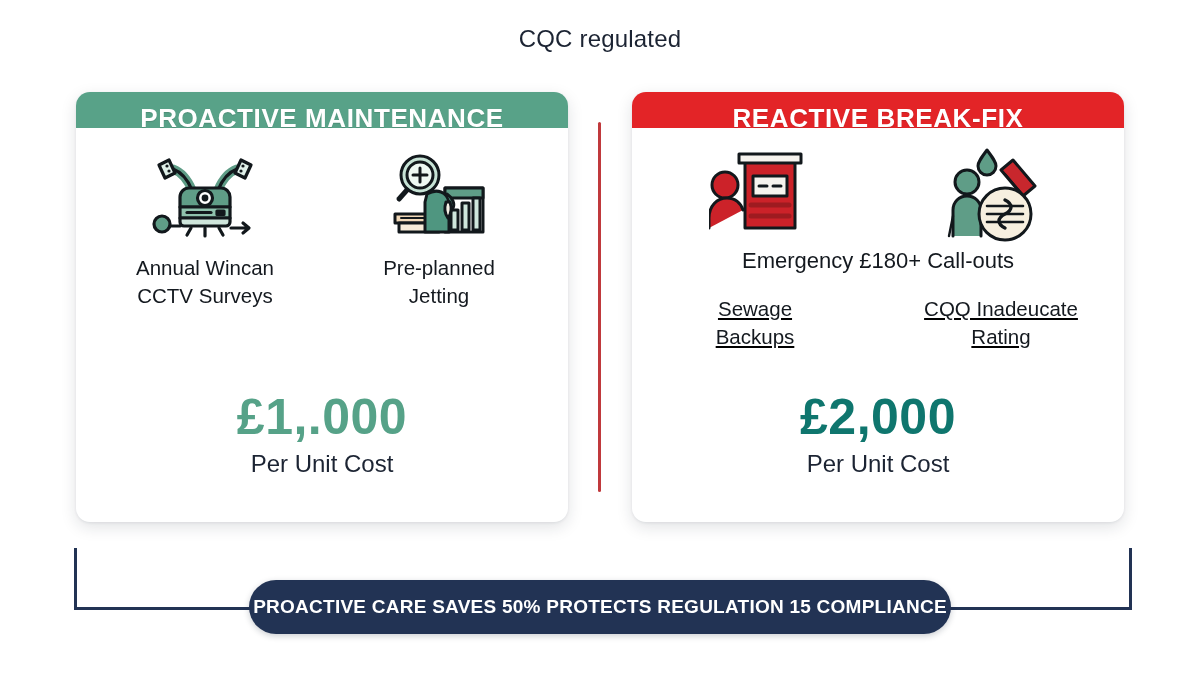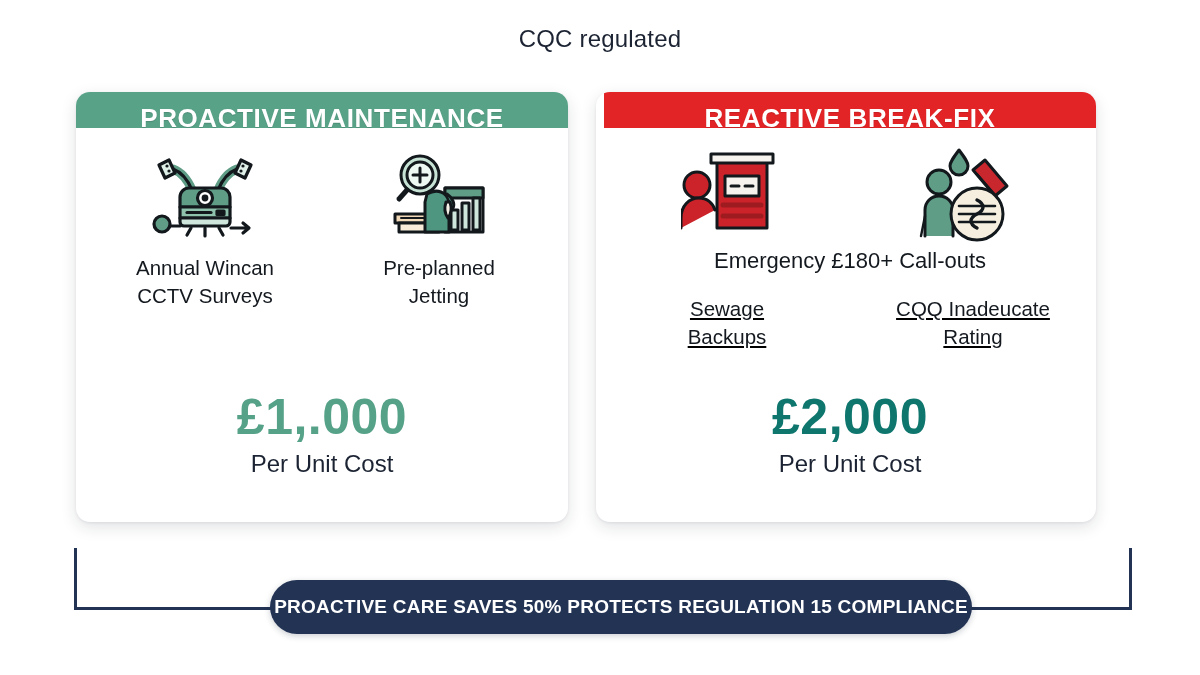--- a/index.html
+++ b/index.html
@@ -38,21 +38,21 @@
     position: absolute;
     top: 92px;
     width: 492px;
     height: 430px;
     background: #ffffff;
     border-radius: 14px;
     box-shadow: 0 5px 16px rgba(20,30,50,.13), 0 1px 3px rgba(20,30,50,.07);
     overflow: hidden;
   }
   .card-left  { left: 76px; }
-  .card-right { left: 596px; padding-left: 8px; }
+  .card-right { left: 632px; }
 
   .card-header {
     height: 36px;
     line-height: 52px;
     text-align: center;
     font-size: 26px;
     font-weight: bold;
     letter-spacing: .6px;
     color: #ffffff;
     text-shadow: 0 1px 1px rgba(0,0,0,.13);
@@ -172,21 +172,20 @@
     background: #223354;
     color: #ffffff;
     display: flex;
     align-items: center;
     justify-content: center;
     font-size: 19px;
     font-weight: bold;
     letter-spacing: .25px;
     white-space: pre;
     box-shadow: 0 2px 6px rgba(20,30,50,.22);
-    margin-left: 21px;
   }
 </style>
 </head>
 <body>
 
 <div id="stage">
 
   <div class="page-title">CQC regulated</div>
 
   <div class="card card-left">

